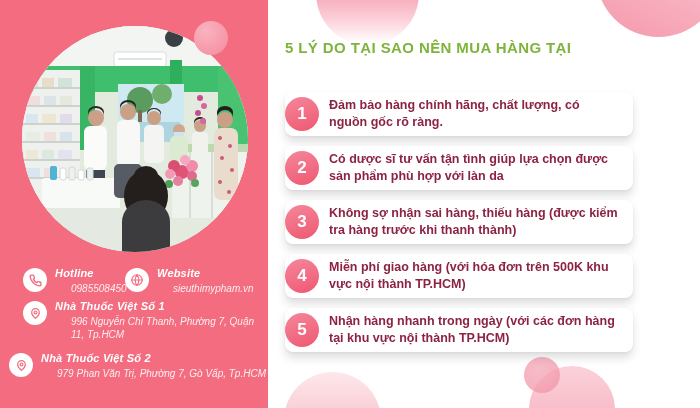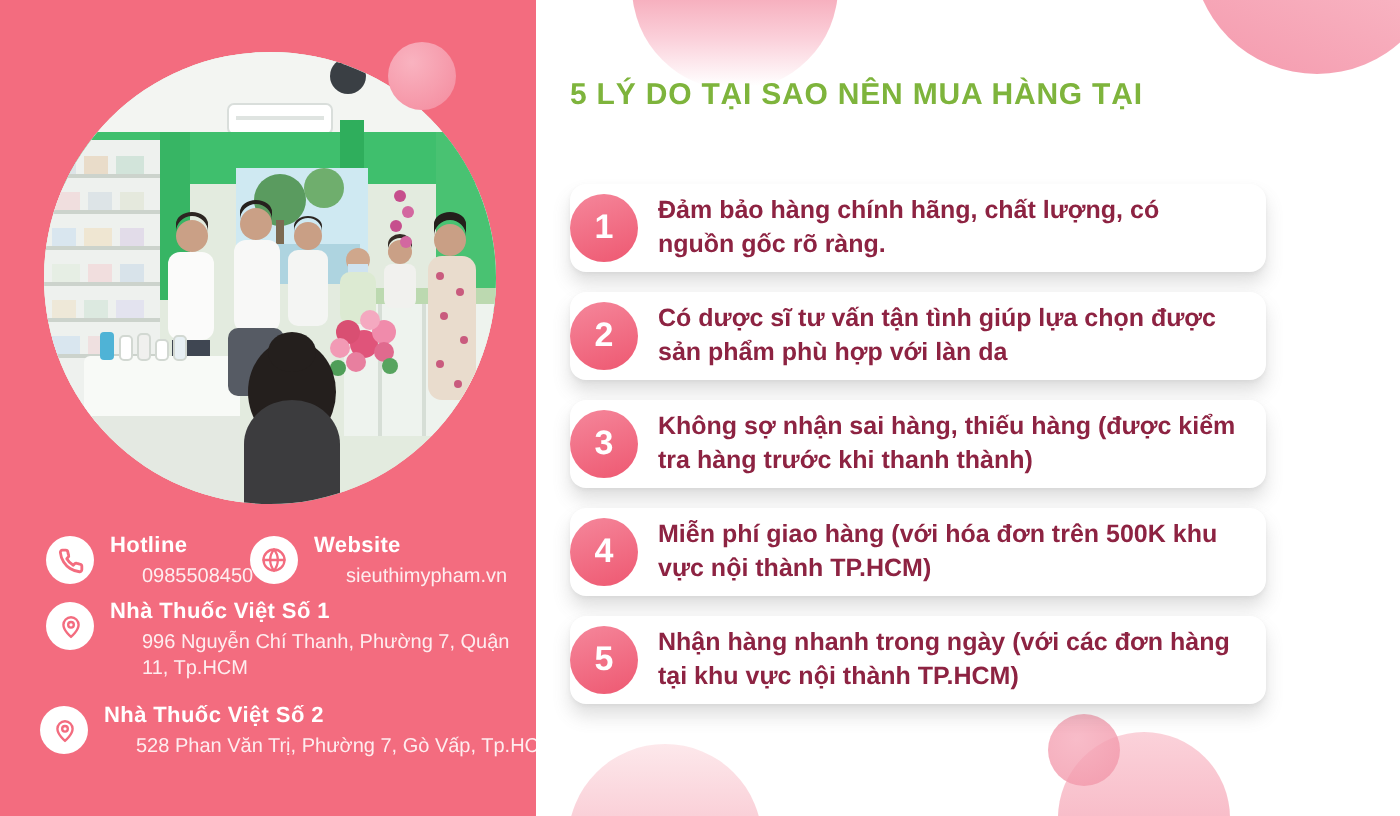--- a/index.html
+++ b/index.html
@@ -10,20 +10,21 @@
   }
   .canvas{
     position:relative;width:700px;height:408px;
     background:#ffffff;overflow:hidden;
   }
 
   
   .left-panel{
     position:absolute;left:0;top:0;width:268px;height:408px;
     background:#F36C7F;
+    font-style:italic;
   }
   .photo-circle{
     position:absolute;left:22px;top:26px;width:226px;height:226px;
     border-radius:50%;overflow:hidden;background:#e7eee4;
   }
   .photo-circle svg{display:block;}
   .photo-dot{
     position:absolute;left:194px;top:21px;width:34px;height:34px;border-radius:50%;
     background:radial-gradient(circle at 35% 30%, #f9b3c0, #f48a9d);
   }
@@ -34,21 +35,21 @@
     background:#ffffff;display:flex;align-items:center;justify-content:center;
   }
   .icon-bubble svg{display:block;}
   .c-label{font-size:11px;font-weight:bold;letter-spacing:.2px;line-height:13px;}
   .c-value{font-size:10px;color:rgba(255,255,255,.88);line-height:13px;margin-top:2px;margin-left:16px;}
   .c-body{margin-left:32px;}
 
   #contact-hotline{left:23px;top:267px;width:100px;}
   #contact-website{left:125px;top:267px;width:130px;}
   #contact-store1{left:23px;top:300px;width:225px;}
-  #contact-store2{left:20px;top:352px;width:238px;}
+  #contact-store2{left:9px;top:352px;width:238px;}
   #contact-store1 .c-value{width:198px;}
   #contact-store2 .c-value{width:210px;}
 
   
   .decor{position:absolute;border-radius:50%;}
   .decor-top-center{
     left:316px;top:-58px;width:103px;height:103px;
     background:linear-gradient(180deg,#F28CA0 35%,#FBD0DA 75%,#ffffff 98%);
   }
   .decor-top-right{
@@ -271,21 +272,21 @@
 
     <div class="contact-item" id="contact-store2">
       <span class="icon-bubble">
         <svg width="13" height="13" viewBox="0 0 24 24" fill="none" stroke="#F36C7F" stroke-width="2.2" stroke-linecap="round">
           <path d="M12 21s-7-5.5-7-11a7 7 0 0 1 14 0c0 5.5-7 11-7 11z"></path>
           <circle cx="12" cy="10" r="2.6"></circle>
         </svg>
       </span>
       <div class="c-body">
         <div class="c-label">Nhà Thuốc Việt Số 2</div>
-        <div class="c-value">528 Phan Văn Trị, Phường 7, Gò Vấp, Tp.HCM</div>
+        <div class="c-value">979 Phan Văn Trị, Phường 7, Gò Vấp, Tp.HCM</div>
       </div>
     </div>
   </div>
 
   <div class="title">
     <div>5 LÝ DO TẠI SAO NÊN MUA HÀNG TẠI</div>
   </div>
 
   <div class="cards">
 

